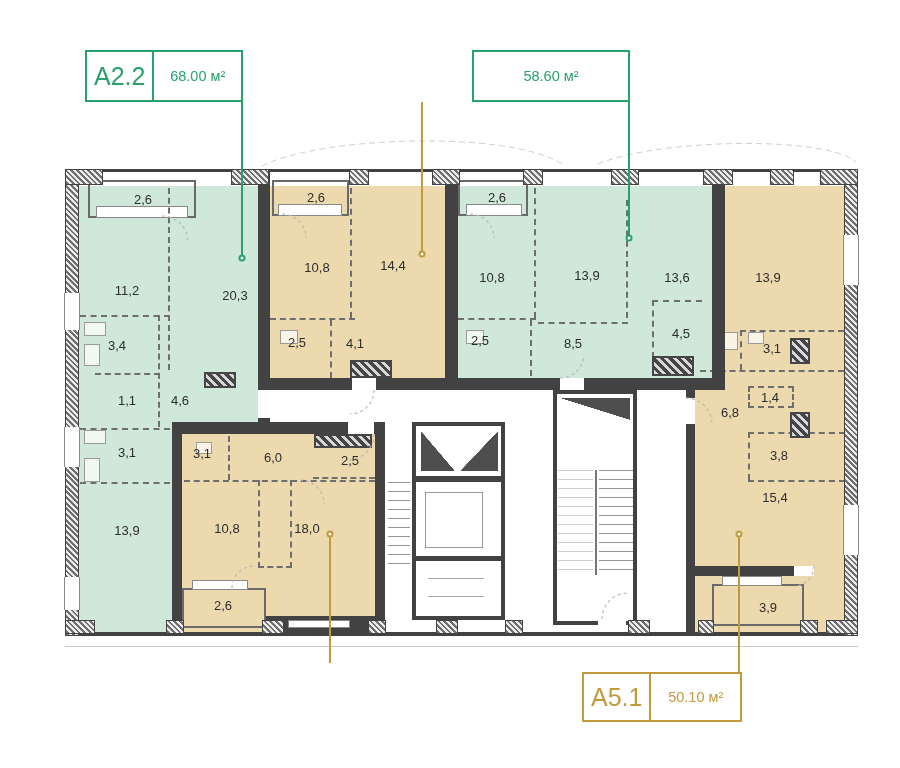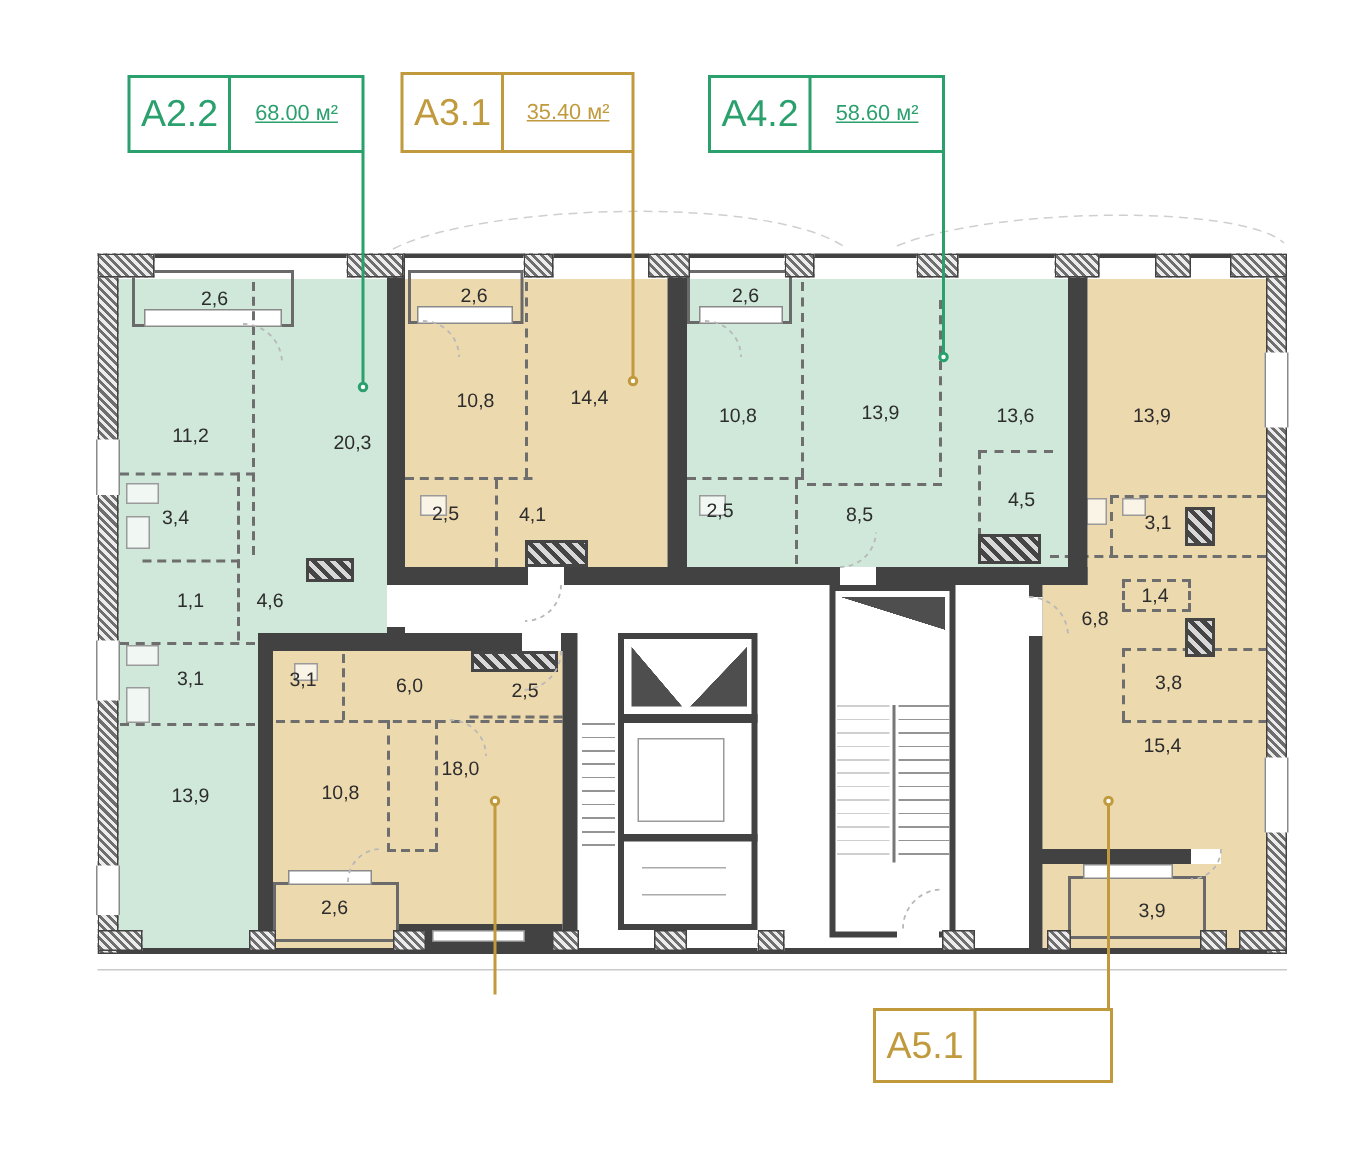--- a/index.html
+++ b/index.html
@@ -24,21 +24,21 @@
   .dv{border-left:2px dashed #6e6e6e;}
   .dbox{border:2px dashed #6e6e6e;}
   .fix{border:1px solid #9a9a9a;background:rgba(255,255,255,.7);}
   .vent{background:repeating-linear-gradient(45deg,#454545 0 3px,#d8d8d8 3px 6px);
         box-shadow:inset 0 0 0 2px #454545;}
   .tread{background:repeating-linear-gradient(to bottom,#949494 0 1px,rgba(0,0,0,0) 1px 9px);}
   .rlabel{transform:translate(-50%,-50%);font-size:13px;color:#2d2d2d;white-space:nowrap;}
   .callout{display:flex;align-items:stretch;background:#fff;border:2px solid;}
   .callout .u{display:flex;align-items:center;justify-content:center;padding:0 7px;
               font-size:25px;border-right:2px solid;}
-  .callout .ar{display:flex;align-items:center;justify-content:center;flex:1;font-size:14.5px;text-decoration:underline;}
+  .callout .ar{display:flex;align-items:center;justify-content:center;flex:1;font-size:14.5px;}
   .cg{border-color:var(--ga);color:var(--ga);} .cg .u{border-color:var(--ga);}
   .co{border-color:var(--go);color:var(--go);} .co .u{border-color:var(--go);}
   .leader-g{background:var(--ga);} .leader-o{background:var(--go);}
   .node{width:7px;height:7px;border:2px solid;border-radius:50%;background:#fff;
         transform:translate(-50%,-50%);}
   .node-g{border-color:var(--ga);} .node-o{border-color:var(--go);}
   .thin{background:#aaa;}
 </style>
 </head>
 <body>
@@ -215,21 +215,21 @@
   <span class="a rlabel" style="left:587px;top:275px">13,9</span>
   <span class="a rlabel" style="left:677px;top:277px">13,6</span>
   <span class="a rlabel" style="left:480px;top:340px">2,5</span>
   <span class="a rlabel" style="left:573px;top:343px">8,5</span>
   <span class="a rlabel" style="left:681px;top:333px">4,5</span>
 
   <span class="a rlabel" style="left:202px;top:453px">3,1</span>
   <span class="a rlabel" style="left:273px;top:457px">6,0</span>
   <span class="a rlabel" style="left:350px;top:460px">2,5</span>
   <span class="a rlabel" style="left:227px;top:528px">10,8</span>
-  <span class="a rlabel" style="left:307px;top:512px">18,0</span>
+  <span class="a rlabel" style="left:307px;top:528px">18,0</span>
   <span class="a rlabel" style="left:223px;top:605px">2,6</span>
 
   <span class="a rlabel" style="left:768px;top:277px">13,9</span>
   <span class="a rlabel" style="left:772px;top:348px">3,1</span>
   <span class="a rlabel" style="left:770px;top:397px">1,4</span>
   <span class="a rlabel" style="left:730px;top:412px">6,8</span>
   <span class="a rlabel" style="left:779px;top:455px">3,8</span>
   <span class="a rlabel" style="left:775px;top:497px">15,4</span>
   <span class="a rlabel" style="left:768px;top:607px">3,9</span>
 
@@ -241,25 +241,21 @@
   <div class="a node node-g" style="left:629px;top:238px"></div>
   <div class="a leader-o" style="left:329px;top:536px;width:2px;height:127px"></div>
   <div class="a node node-o" style="left:330px;top:534px"></div>
   <div class="a leader-o" style="left:738px;top:536px;width:2px;height:136px"></div>
   <div class="a node node-o" style="left:739px;top:534px"></div>
 
   <div class="a callout cg" style="left:85px;top:50px;width:158px;height:52px">
     <span class="u">A2.2</span>
     <span class="ar">68.00 м²</span>
   </div>
-  <div class="a callout co" style="left:267px;top:48px;width:156px;height:54px">
-    <span class="u">A3.1</span>
-    <span class="ar">35.40 м²</span>
-  </div>
   <div class="a callout cg" style="left:472px;top:50px;width:158px;height:52px">
-    <span class="u">A4.2</span>
     <span class="ar">58.60 м²</span>
   </div>
   <div class="a callout co" style="left:582px;top:672px;width:160px;height:50px">
     <span class="u">A5.1</span>
+    <span class="ar">50.10 м²</span>
   </div>
 
 </div>
 
 </body></html>

